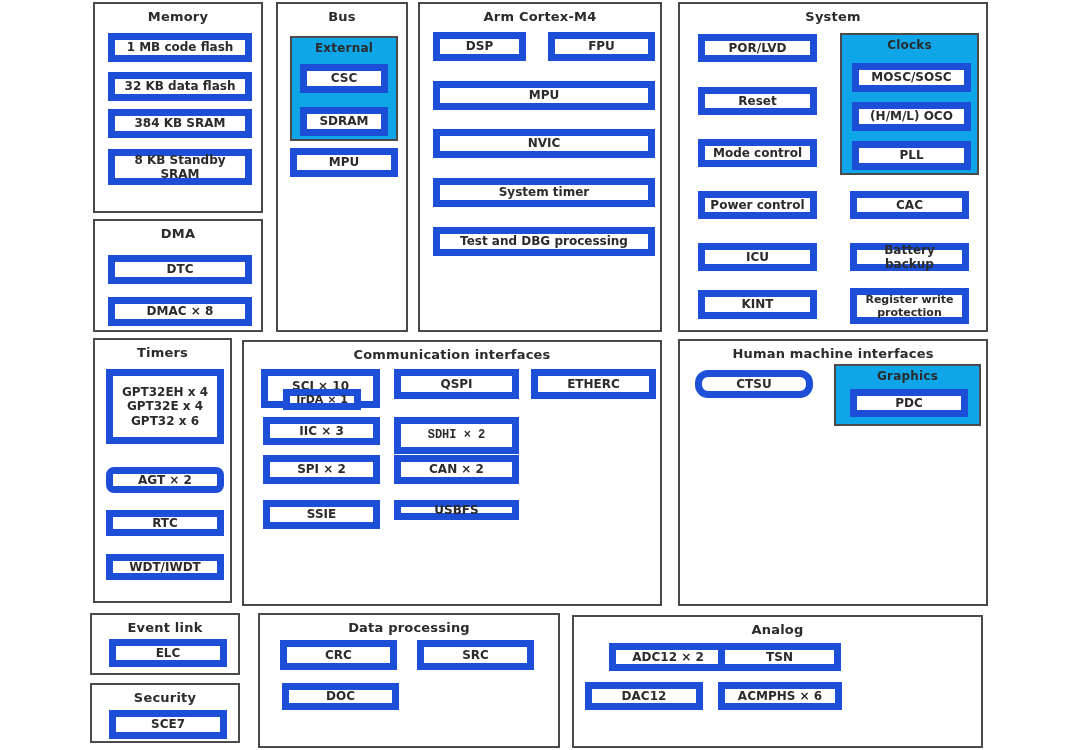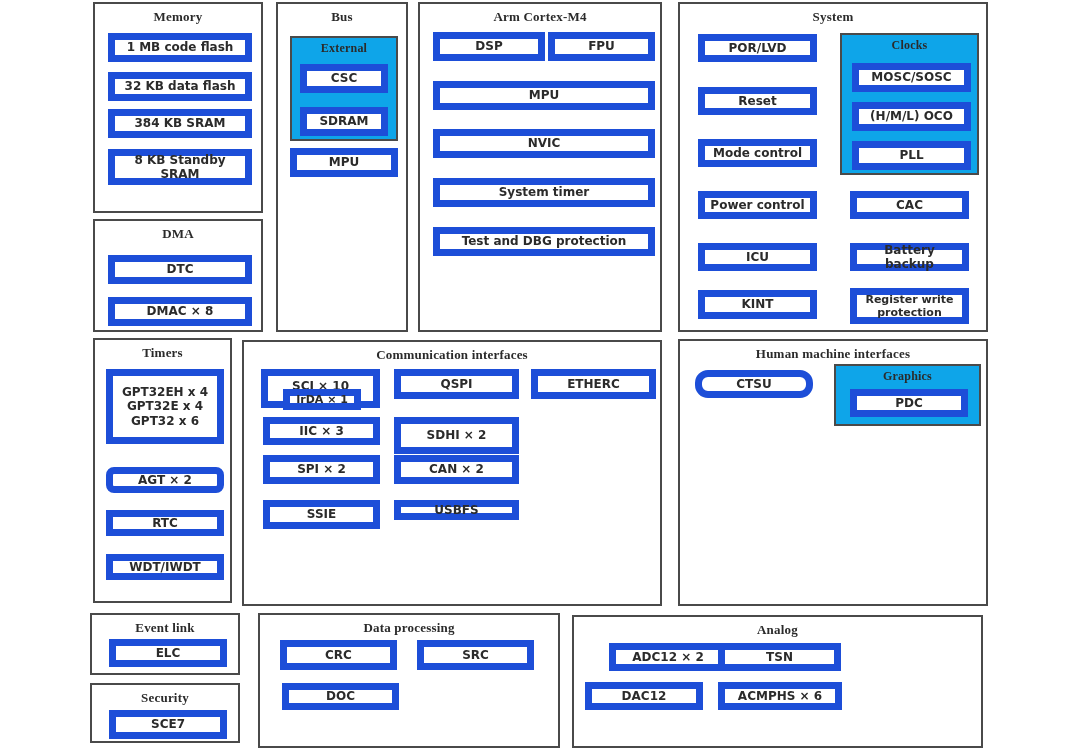--- a/index.html
+++ b/index.html
@@ -15,21 +15,20 @@
     background: #fff;
     border: 2px solid #4a4a4a;
   }
   .section-title {
     text-align: center;
     font-weight: bold;
     font-size: 13px;
     padding-top: 5px;
     color: #2b2b2b;
     letter-spacing: 0.2px;
-    font-family: Liberation Serif, serif;
   }
   .box {
     position: absolute;
     border: 7px solid #1d4ed8;
     background: #fff;
     display: flex;
     align-items: center;
     justify-content: center;
     text-align: center;
     font-weight: bold;
@@ -70,26 +69,26 @@
   <div class="subpanel" style="left:12px; top:32px; width:108px; height:105px;">
     <div class="section-title">External</div>
     <div class="box" style="left:8px; top:26px; width:88px; height:29px;">CSC</div>
     <div class="box" style="left:8px; top:69px; width:88px; height:29px;">SDRAM</div>
   </div>
   <div class="box" style="left:12px; top:144px; width:108px; height:29px;">MPU</div>
 </div>
 
 <div class="section" style="left:418px; top:2px; width:244px; height:330px;">
   <div class="section-title">Arm Cortex-M4</div>
-  <div class="box" style="left:13px; top:28px; width:112px; height:29px;">DSP</div>
+  <div class="box" style="left:13px; top:28px; width:93px; height:29px;">DSP</div>
   <div class="box" style="left:128px; top:28px; width:107px; height:29px;">FPU</div>
   <div class="box" style="left:13px; top:77px; width:222px; height:29px;">MPU</div>
   <div class="box" style="left:13px; top:125px; width:222px; height:29px;">NVIC</div>
   <div class="box" style="left:13px; top:174px; width:222px; height:29px;">System timer</div>
-  <div class="box" style="left:13px; top:223px; width:222px; height:29px;">Test and DBG protection</div>
+  <div class="box" style="left:13px; top:223px; width:222px; height:29px;">Test and DBG processing</div>
 </div>
 
 <div class="section" style="left:678px; top:2px; width:310px; height:330px;">
   <div class="section-title">System</div>
   <div class="box" style="left:18px; top:30px; width:119px; height:28px;">POR/LVD</div>
   <div class="box" style="left:18px; top:83px; width:119px; height:28px;">Reset</div>
   <div class="box" style="left:18px; top:135px; width:119px; height:28px;">Mode control</div>
   <div class="box" style="left:18px; top:187px; width:119px; height:28px;">Power control</div>
   <div class="box" style="left:18px; top:239px; width:119px; height:28px;">ICU</div>
   <div class="box" style="left:18px; top:286px; width:119px; height:29px;">KINT</div>
@@ -116,21 +115,21 @@
   <div class="box" style="left:11px; top:214px; width:118px; height:26px;">WDT/IWDT</div>
 </div>
 
 <div class="section" style="left:242px; top:340px; width:420px; height:266px;">
   <div class="section-title">Communication interfaces</div>
   <div class="box box-top" style="left:17px; top:27px; width:119px; height:39px;">SCI × 10</div>
   <div class="box small-text" style="left:39px; top:47px; width:78px; height:21px; z-index:2;">IrDA × 1</div>
   <div class="box" style="left:150px; top:27px; width:125px; height:30px;">QSPI</div>
   <div class="box" style="left:287px; top:27px; width:125px; height:30px;">ETHERC</div>
   <div class="box" style="left:19px; top:75px; width:117px; height:28px;">IIC × 3</div>
-  <div class="box" style="left:150px; top:75px; width:125px; height:37px;">SDHI × 2</div>
+  <div class="box" style="left:150px; top:75px; width:125px; height:37px;font-family:Liberation Mono, monospace;">SDHI × 2</div>
   <div class="box" style="left:19px; top:113px; width:117px; height:29px;">SPI × 2</div>
   <div class="box" style="left:150px; top:113px; width:125px; height:29px;">CAN × 2</div>
   <div class="box" style="left:19px; top:158px; width:117px; height:29px;">SSIE</div>
   <div class="box" style="left:150px; top:158px; width:125px; height:20px;">USBFS</div>
 </div>
 
 <div class="section" style="left:678px; top:339px; width:310px; height:267px;">
   <div class="section-title">Human machine interfaces</div>
   <div class="box" style="left:15px; top:29px; width:118px; height:28px;border-radius:13px;">CTSU</div>
   <div class="subpanel" style="left:154px; top:23px; width:147px; height:62px;">

